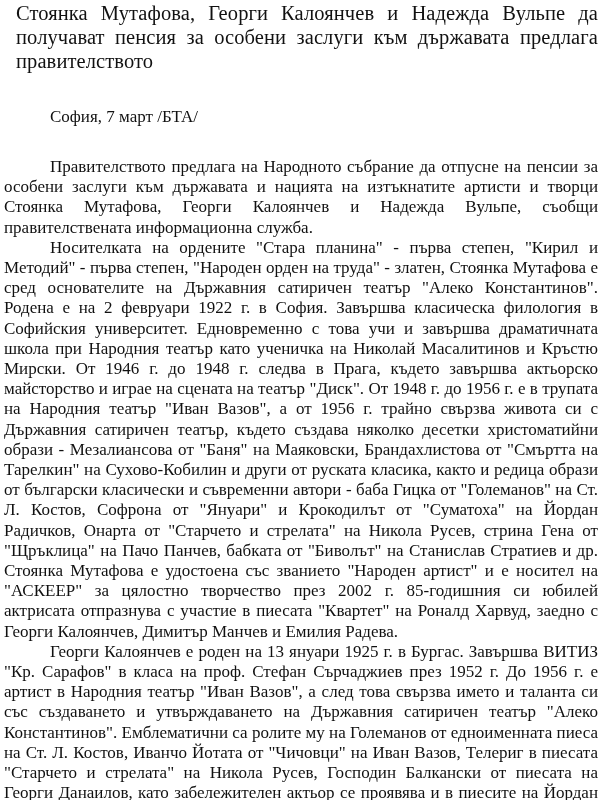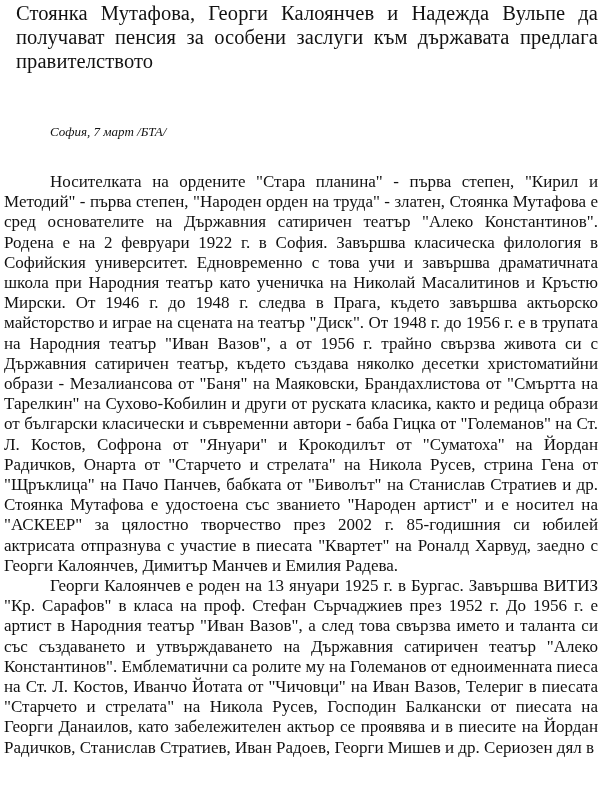--- a/index.html
+++ b/index.html
@@ -7,33 +7,33 @@
     width: 600px; height: 800px; overflow: hidden;
     font-family: "Liberation Serif", "DejaVu Serif", serif;
     color: #111111;
   }
   .page { padding: 0 2px 0 4px; }
   .title {
     font-size: 20.5px; line-height: 24px; text-align: justify;
     margin: 1px 0 0 12px; font-weight: normal; letter-spacing: 0.1px;
   }
   .dateline {
-    font-size: 13px; line-height: 20px; margin: 49px 0 0 0;
+    font-size: 17px; line-height: 20px; margin: 34px 0 0 0;
     padding-left: 46px;
-    font-style: italic;
   }
   .body-text { margin-top: 30px; }
   .para {
     font-size: 17px; line-height: 20.2px; text-align: justify;
     text-indent: 46px; margin: 0;
   }
 </style>
 </head>
 <body>
 
 <div class="page">
   <h1 class="title">Стоянка Мутафова, Георги Калоянчев и Надежда Вульпе да получават пенсия за особени заслуги към държавата предлага правителството</h1>
   <p class="dateline">София, 7 март /БТА/</p>
   <div class="body-text">
+    <p class="para">Правителството предлага на Народното събрание да отпусне на пенсии за особени заслуги към държавата и нацията на изтъкнатите артисти и творци Стоянка Мутафова, Георги Калоянчев и Надежда Вульпе, съобщи правителствената информационна служба.</p>
     <p class="para">Носителката на ордените "Стара планина" - първа степен, "Кирил и Методий" - първа степен, "Народен орден на труда" - златен, Стоянка Мутафова е сред основателите на Държавния сатиричен театър "Алеко Константинов". Родена е на 2 февруари 1922 г. в София. Завършва класическа филология в Софийския университет. Едновременно с това учи и завършва драматичната школа при Народния театър като ученичка на Николай Масалитинов и Кръстю Мирски. От 1946 г. до 1948 г. следва в Прага, където завършва актьорско майсторство и играе на сцената на театър "Диск". От 1948 г. до 1956 г. е в трупата на Народния театър "Иван Вазов", а от 1956 г. трайно свързва живота си с Държавния сатиричен театър, където създава няколко десетки христоматийни образи - Мезалиансова от "Баня" на Маяковски, Брандахлистова от "Смъртта на Тарелкин" на Сухово-Кобилин и други от руската класика, както и редица образи от български класически и съвременни автори - баба Гицка от "Големанов" на Ст. Л. Костов, Софрона от "Януари" и Крокодилът от "Суматоха" на Йордан Радичков, Онарта от "Старчето и стрелата" на Никола Русев, стрина Гена от "Щръклица" на Пачо Панчев, бабката от "Биволът" на Станислав Стратиев и др. Стоянка Мутафова е удостоена със званието "Народен артист" и е носител на "АСКЕЕР" за цялостно творчество през 2002 г. 85-годишния си юбилей актрисата отпразнува с участие в пиесата "Квартет" на Роналд Харвуд, заедно с Георги Калоянчев, Димитър Манчев и Емилия Радева.</p>
     <p class="para">Георги Калоянчев е роден на 13 януари 1925 г. в Бургас. Завършва ВИТИЗ "Кр. Сарафов" в класа на проф. Стефан Сърчаджиев през 1952 г. До 1956 г. е артист в Народния театър "Иван Вазов", а след това свързва името и таланта си със създаването и утвърждаването на Държавния сатиричен театър "Алеко Константинов". Емблематични са ролите му на Големанов от едноименната пиеса на Ст. Л. Костов, Иванчо Йотата от "Чичовци" на Иван Вазов, Телериг в пиесата "Старчето и стрелата" на Никола Русев, Господин Балкански от пиесата на Георги Данаилов, като забележителен актьор се проявява и в пиесите на Йордан Радичков, Станислав Стратиев, Иван Радоев, Георги Мишев и др. Сериозен дял в</p>
   </div>
 </div>
 
 </body></html>

